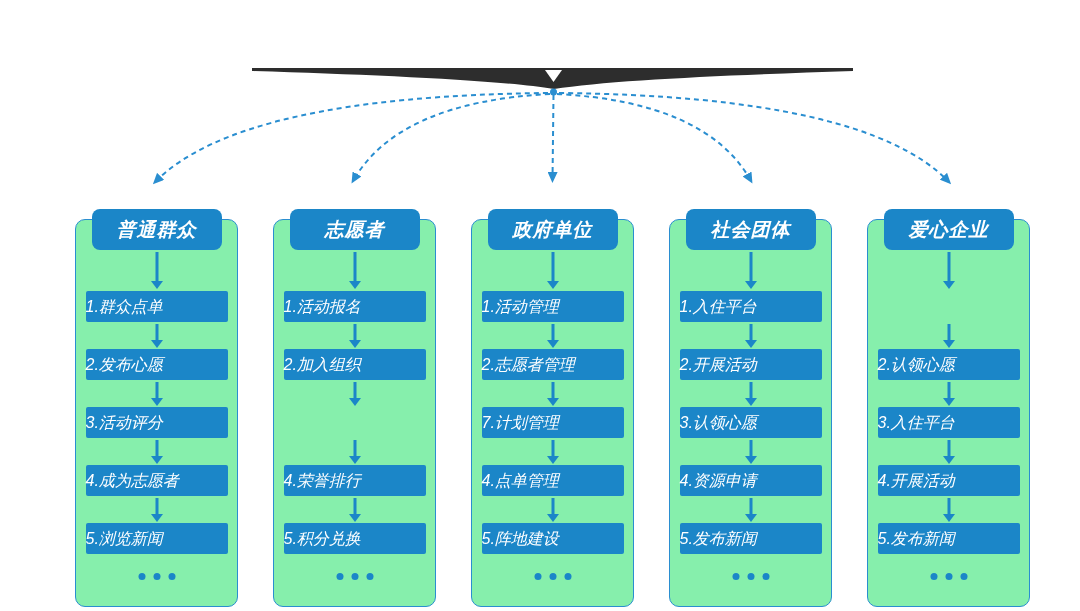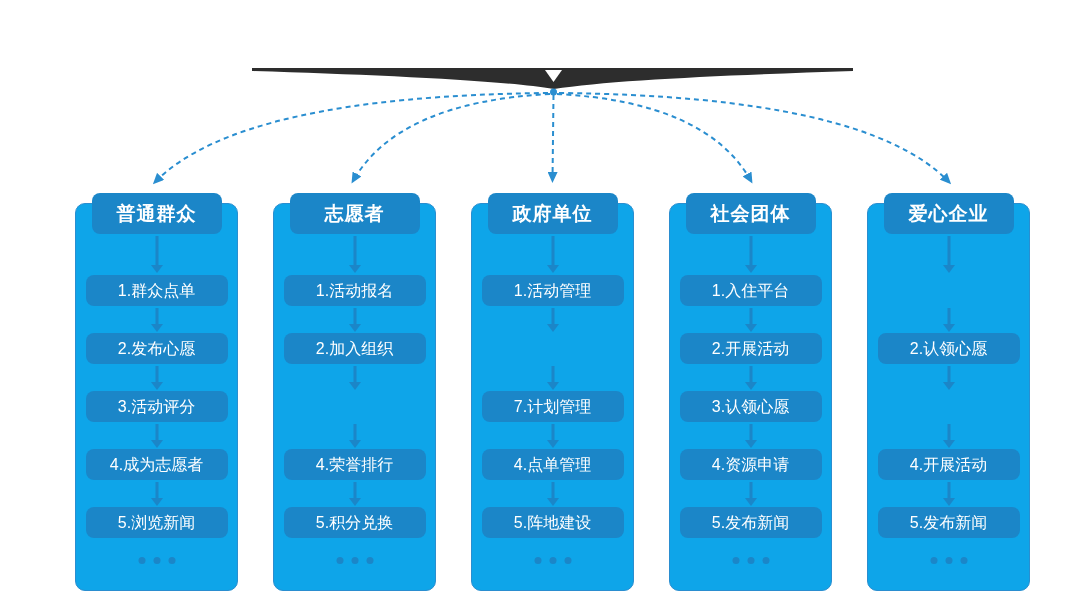--- a/index.html
+++ b/index.html
@@ -16,35 +16,35 @@
     position:absolute;left:253px;top:29px;width:599px;height:39px;
     background:var(--blue);color:#fff;font-size:24px;font-weight:bold;
     letter-spacing:2px;text-align:center;line-height:40px;
   }
 
   
   .overlay{position:absolute;left:0;top:0;width:1080px;height:611px;pointer-events:none;}
 
   
   .column{
-    position:absolute;top:203px;width:163px;height:388px;
-    border:1.5px solid var(--line);border-radius:10px;background:#0ea5e9;box-sizing:border-box;
+    position:absolute;top:219px;width:163px;height:388px;
+    border:1.5px solid var(--line);border-radius:10px;background:#86efac;box-sizing:border-box;font-style:italic;
   }
   .c1{left:75px}.c2{left:273px}.c3{left:471px}.c4{left:669px}.c5{left:867px}
 
   .col-header{
     position:absolute;top:-11px;left:50%;transform:translateX(-50%);
     width:130px;height:41px;border-radius:8px;background:var(--blue);
     color:#fff;font-size:19px;font-weight:bold;text-align:center;line-height:41px;
     letter-spacing:1px;white-space:nowrap;
   }
   .item{
     position:absolute;left:50%;transform:translateX(-50%);
-    width:142px;height:31px;border-radius:8px;background:var(--blue);
-    color:#fff;font-size:16px;font-weight:500;text-align:center;line-height:31px;
+    width:142px;height:31px;border-radius:2px;background:var(--blue);
+    color:#fff;font-size:16px;font-weight:500;text-align:left;line-height:31px;
     white-space:nowrap;
   }
   .i0{top:71px}.i1{top:129px}.i2{top:187px}.i3{top:245px}.i4{top:303px}
 
   .v-arrow{position:absolute;left:50%;transform:translateX(-50%);width:14px;}
   .v-arrow::before{
     content:"";position:absolute;left:50%;transform:translateX(-50%);
     top:0;bottom:7px;width:3px;background:var(--blue);
   }
   .v-arrow::after{
@@ -122,20 +122,21 @@
         <span></span>
         <span></span>
       </div>
   </div>
 
   <div class="column c3">
     <div class="col-header">政府单位</div>
     <div class="v-arrow a-top"></div>
     <div class="item i0">1.活动管理</div>
     <div class="v-arrow g0"></div>
+    <div class="item i1">2.志愿者管理</div>
     <div class="v-arrow g1"></div>
     <div class="item i2">7.计划管理</div>
     <div class="v-arrow g2"></div>
     <div class="item i3">4.点单管理</div>
     <div class="v-arrow g3"></div>
     <div class="item i4">5.阵地建设</div>
     <div class="dots">
         <span></span>
         <span></span>
         <span></span>
@@ -160,20 +161,21 @@
         <span></span>
       </div>
   </div>
 
   <div class="column c5">
     <div class="col-header">爱心企业</div>
     <div class="v-arrow a-top"></div>
     <div class="v-arrow g0"></div>
     <div class="item i1">2.认领心愿</div>
     <div class="v-arrow g1"></div>
+    <div class="item i2">3.入住平台</div>
     <div class="v-arrow g2"></div>
     <div class="item i3">4.开展活动</div>
     <div class="v-arrow g3"></div>
     <div class="item i4">5.发布新闻</div>
     <div class="dots">
         <span></span>
         <span></span>
         <span></span>
       </div>
   </div>

